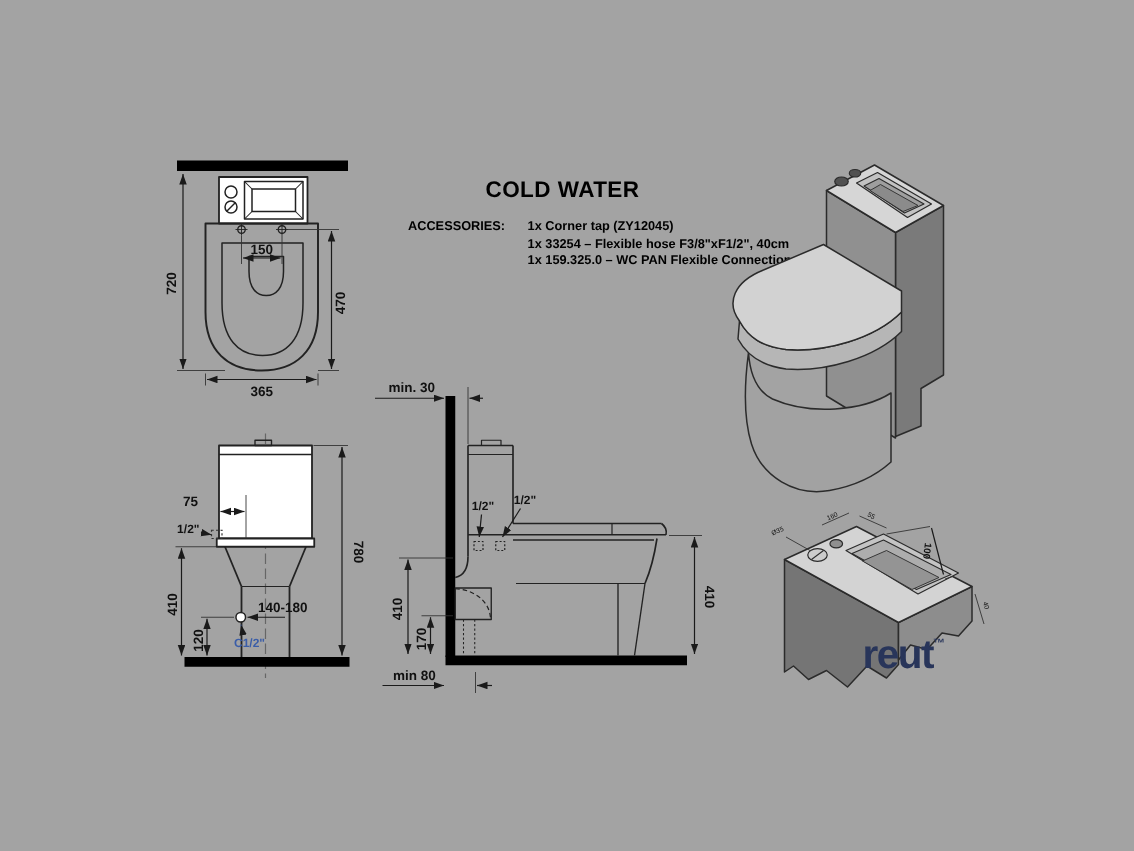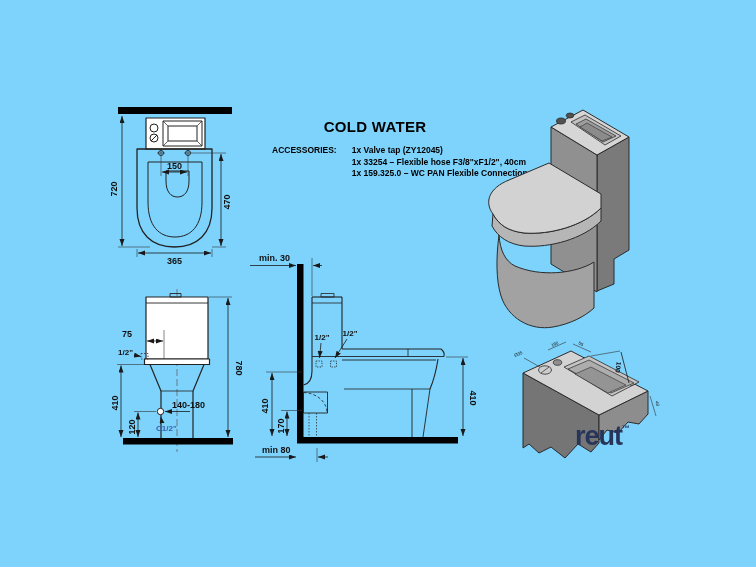--- a/index.html
+++ b/index.html
@@ -1,16 +1,16 @@
 <!DOCTYPE html>
 <html><head>
 <meta charset="utf-8">
 <style>
   html,body{margin:0;padding:0;background:#e8e8e8;}
-  #canvas{position:relative;width:756px;height:567px;background:#7dd3fc;overflow:hidden;
+  #canvas{position:relative;width:756px;height:567px;background:#a3a3a3;overflow:hidden;
           font-family:"Liberation Sans",sans-serif;}
   .abs{position:absolute;}
   #title{left:300px;top:118px;width:150px;text-align:center;font-size:15px;font-weight:700;
          letter-spacing:.3px;color:#000;}
   #accessories{left:272px;top:145px;display:flex;gap:15px;font-size:8.5px;font-weight:700;color:#000;}
   #accessories .acc-label{white-space:nowrap;}
   #accessories .acc-items div{line-height:11.6px;white-space:nowrap;}
   #watermark{left:575px;top:423px;z-index:20;font-size:27px;font-weight:700;color:#28355a;
              letter-spacing:-1px;line-height:1;}
   #watermark sup{font-size:8px;letter-spacing:0;vertical-align:14px;}
@@ -28,21 +28,21 @@
 </style>
 </head>
 <body>
 
 <div id="canvas">
 
   <div class="abs" id="title">COLD WATER</div>
   <div class="abs" id="accessories">
     <div class="acc-label">ACCESSORIES:</div>
     <div class="acc-items">
-      <div>1x Valve tap (ZY12045)</div>
+      <div>1x Corner tap (ZY12045)</div>
       <div>1x 33254 – Flexible hose F3/8"xF1/2", 40cm</div>
       <div>1x 159.325.0 – WC PAN Flexible Connection</div>
     </div>
   </div>
 
   <svg style="left:95px;top:90px" width="160" height="185" viewBox="95 90 160 185">
     <defs>
       <marker id="aT" markerWidth="8" markerHeight="6" refX="7" refY="2.5" orient="auto-start-reverse" markerUnits="userSpaceOnUse">
         <path d="M0,0 L7,2.5 L0,5 Z" fill="#1a1a1a"></path>
         </marker>

